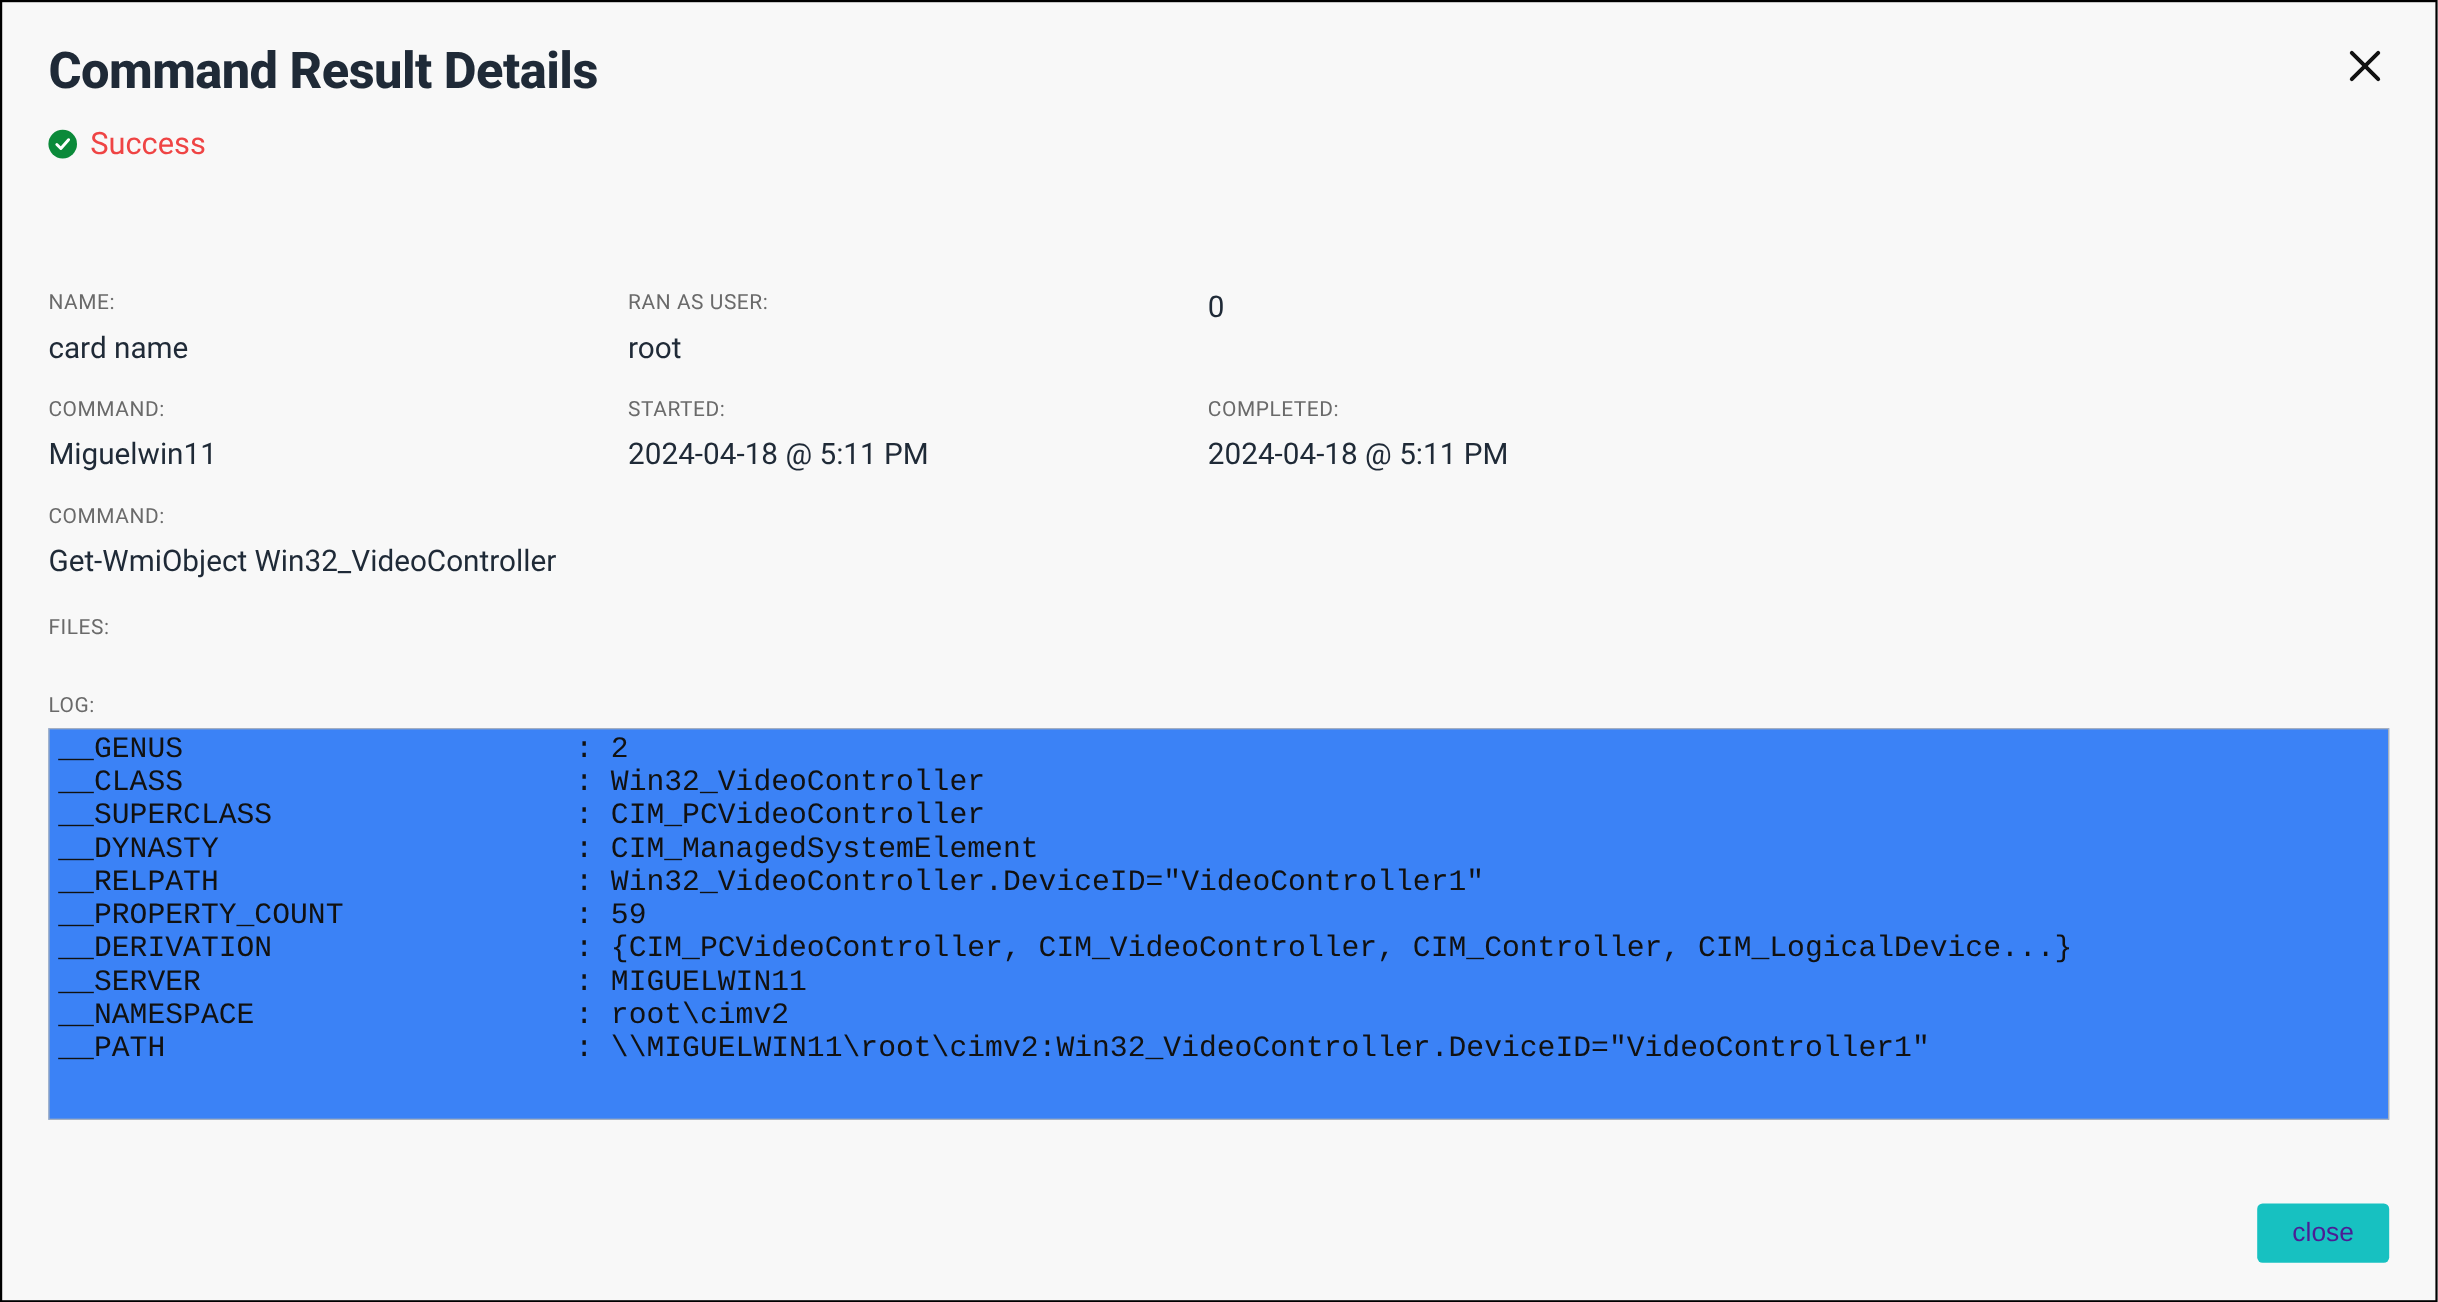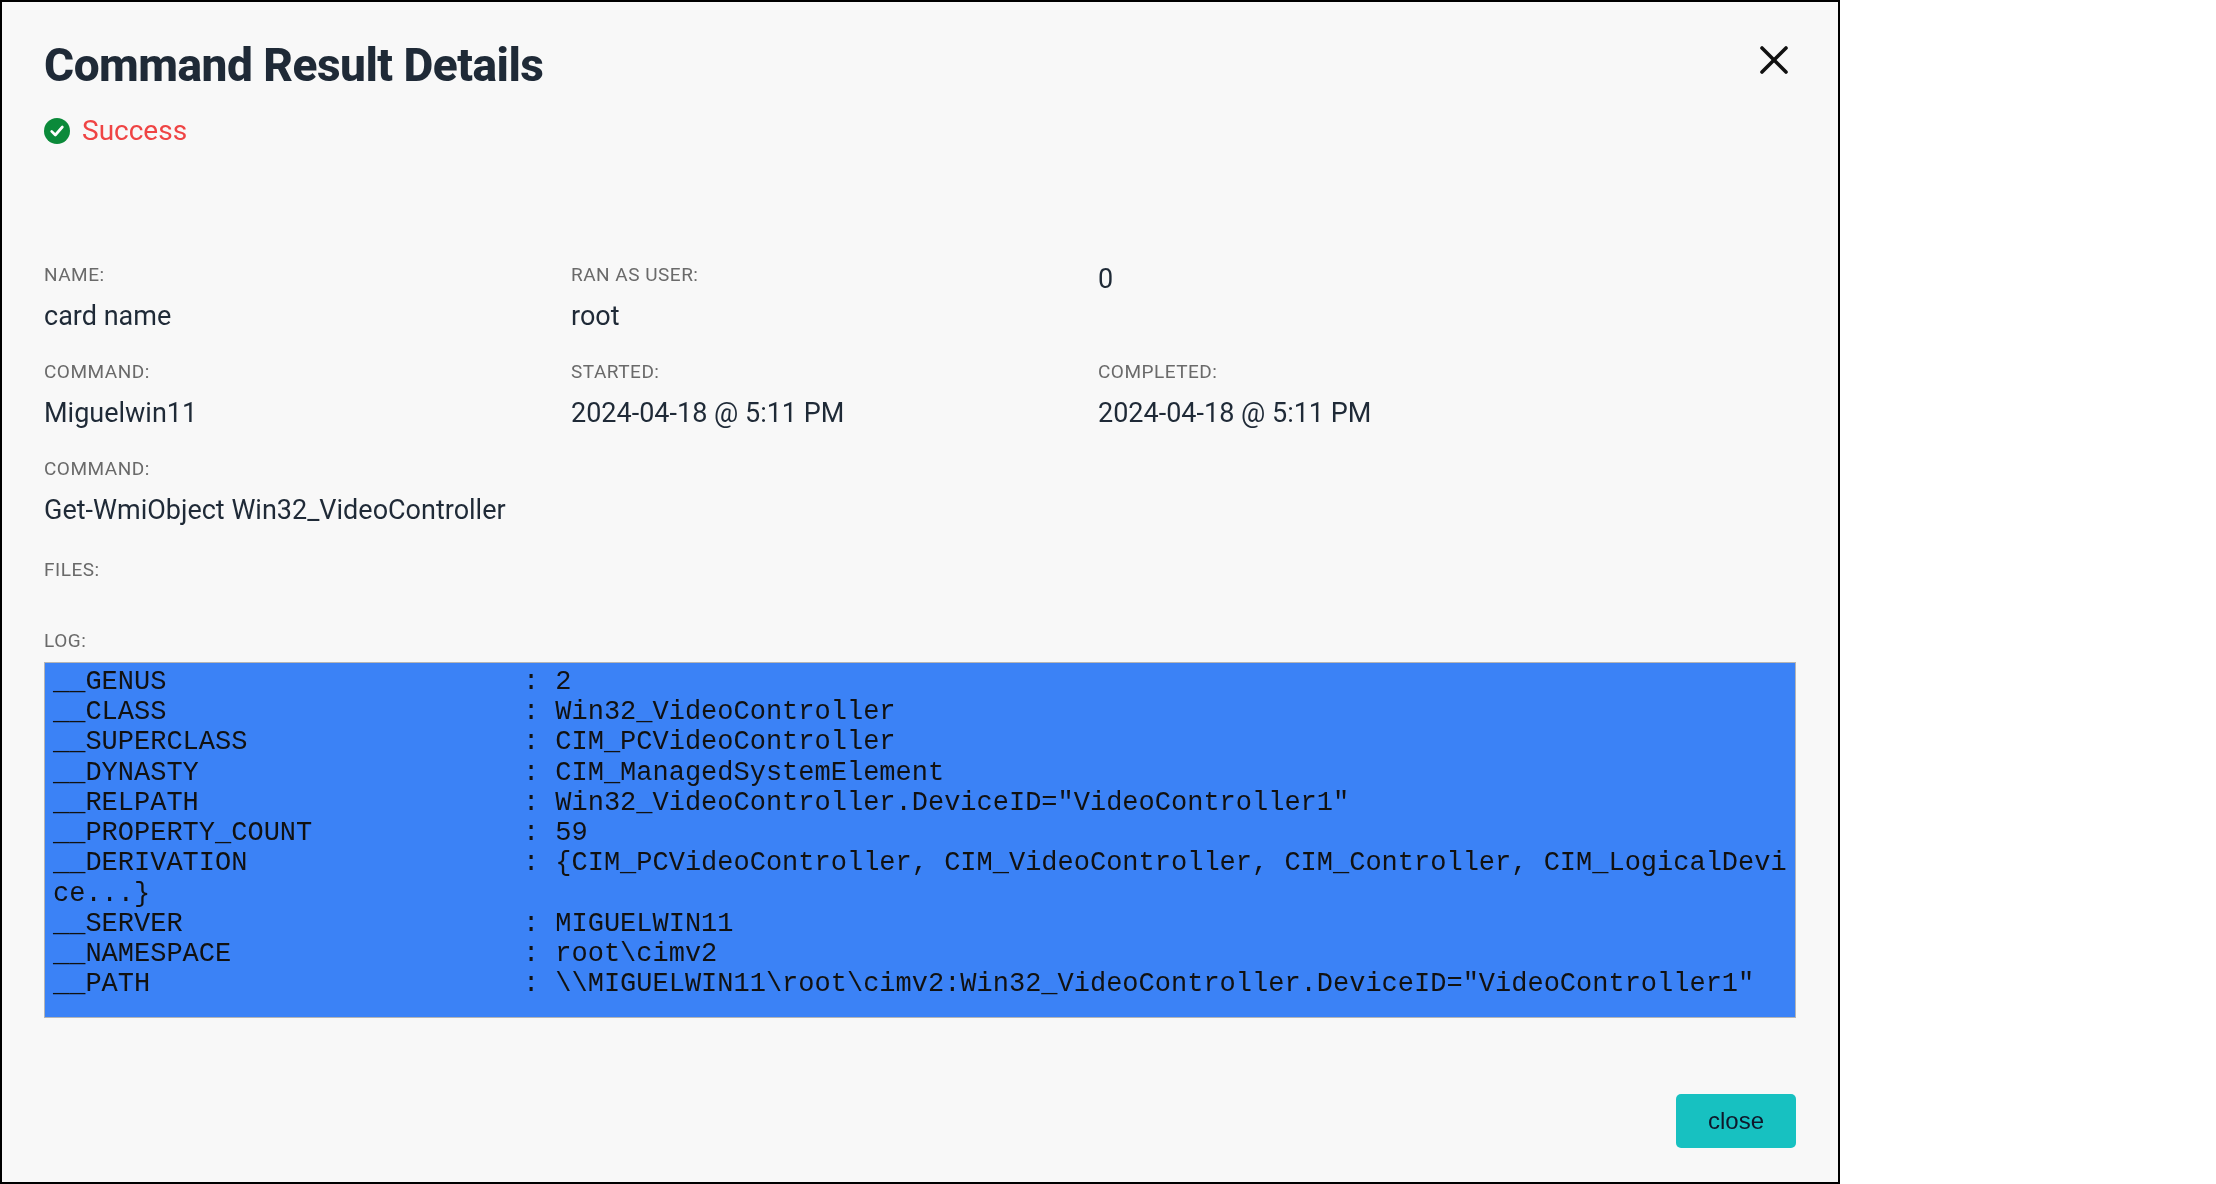--- a/index.html
+++ b/index.html
@@ -10,21 +10,21 @@
   body {
     font-family: -apple-system, BlinkMacSystemFont, "Segoe UI", Roboto, Helvetica, Arial, sans-serif;
     background: #fff;
     width: 2216px;
     height: 1184px;
     overflow: hidden;
   }
   .dialog {
     border: 2px solid #000;
     background: #f8f8f8;
-    width: 1840px;
+    width: 2216px;
     height: 1184px;
     padding: 36px 42px 30px 42px;
     position: relative;
   }
   .header-row {
     display: flex;
     justify-content: space-between;
     align-items: flex-start;
   }
   .title {
@@ -116,21 +116,21 @@
     height: 356px;
     overflow: hidden;
   }
   .footer {
     position: absolute;
     bottom: 34px;
     right: 42px;
   }
   .close-btn {
     background: #17c1c1;
-    color: #0f172a;
+    color: #4c1d95;
     border: none;
     border-radius: 5px;
     font-size: 24px;
     font-weight: 500;
     padding: 13px 32px;
     cursor: pointer;
   }
 </style>
 </head>
 <body>

